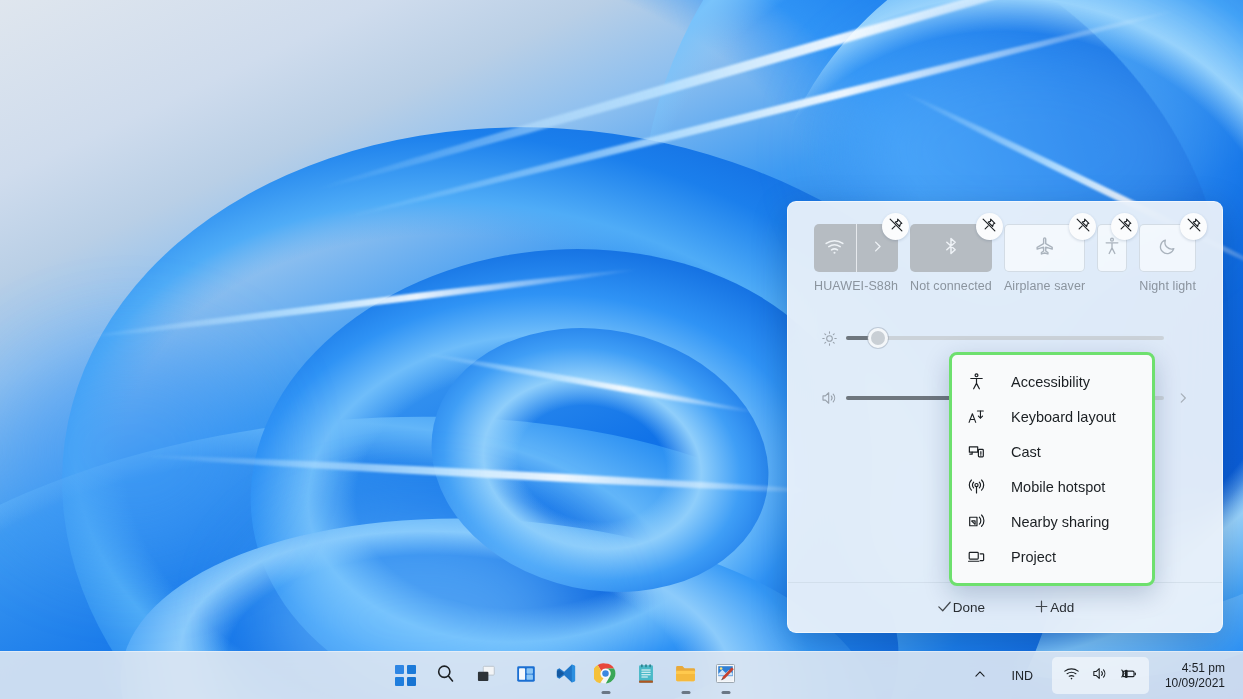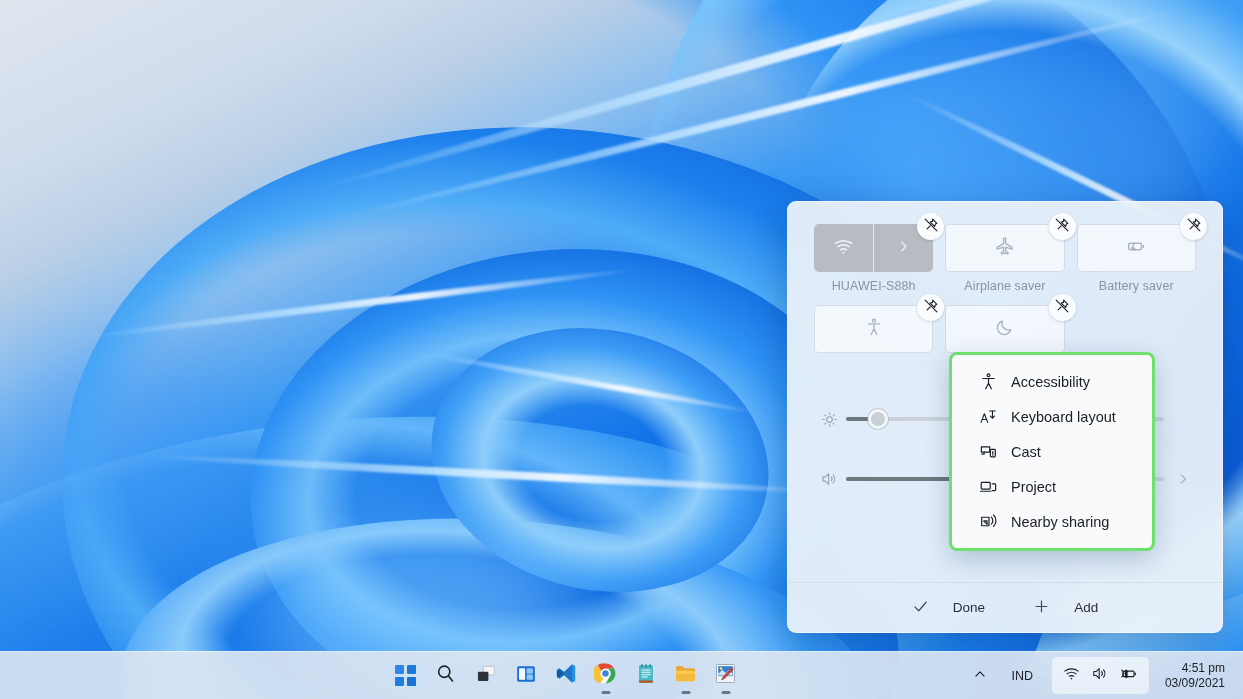--- a/index.html
+++ b/index.html
@@ -110,21 +110,21 @@
     background: rgba(238,243,250,.93);
     backdrop-filter: blur(30px);
     border: 1px solid rgba(255,255,255,.55);
     border-radius: 9px;
     box-shadow: 0 10px 34px rgba(10,40,90,.26);
     padding: 22px 26px 0 26px;
   }
 
   .tile-grid {
     display: grid;
-    grid-template-columns: repeat(3, 1fr);
+    grid-template-columns: repeat(5, 1fr);
     row-gap: 22px;
     column-gap: 20px;
     gap: 12px;
   }
 
   .tile-cell { position: relative; }
 
   .tile {
     height: 48px;
     border-radius: 5px;
@@ -237,21 +237,21 @@
     height: 50px;
     display: flex;
     align-items: center;
     justify-content: center;
     gap: 30px;
     border-top: 1px solid rgba(198,210,222,.5);
   }
   .foot-btn {
     display: flex;
     align-items: center;
-    gap: 24px;
+    gap: 0;
     font-size: 13.5px;
     color: #2b2f33;
     padding: 5px 9px;
     border-radius: 4px;
   }
   .foot-btn svg { color: #44494e; }
 
   
   #add-menu {
     position: absolute;
@@ -262,22 +262,22 @@
     border: 3px solid #6ee06e;
     border-radius: 8px;
     box-shadow: 0 8px 26px rgba(10,40,90,.22);
     padding: 9px 0 9px 0;
     z-index: 20;
   }
   .menu-item {
     display: flex;
     align-items: center;
     height: 35px;
-    padding: 0 26px;
-    gap: 13px;
+    padding: 0 14px;
+    gap: 25px;
     color: #1b1f23;
     font-size: 14.5px;
   }
   .menu-item .mi-icon {
     width: 20px;
     display: flex;
     align-items: center;
     justify-content: center;
     color: #1b1f23;
     flex: none;
@@ -420,62 +420,60 @@
           <svg width="16" height="16" viewBox="0 0 24 24" fill="none" stroke="#1e2226" stroke-width="1.7" stroke-linecap="round" stroke-linejoin="round">
             <path d="M14.5 3.2 20.8 9.5l-2.3 1.1-1.1 3.6-6.6-6.6 3.6-1.1z"></path>
             <path d="M10.8 13.2 6.2 17.8"></path>
             <path d="M3.2 3.2 20.8 20.8"></path>
           </svg>
         </span>
       </div>
       <div class="tile-label">HUAWEI-S88h</div>
     </div>
 
-
     <div class="tile-cell">
-      <div class="tile off">
+      <div class="tile on">
         <span>
-          <svg width="21" height="21" viewBox="0 0 24 24" fill="none" stroke="currentColor" stroke-width="1.6" stroke-linecap="round" stroke-linejoin="round">
-            <path d="M11 3.5c0-.8.5-1.4 1.2-1.4s1.2.6 1.2 1.4v5.3l7.4 4.1v2.1l-7.4-2.2v4.3l2.5 1.8v1.6l-3.7-1.1-3.7 1.1v-1.6l2.5-1.8v-4.3L3.6 15v-2.1L11 8.8z"></path>
+          <svg width="20" height="20" viewBox="0 0 24 24" fill="none" stroke="currentColor" stroke-width="1.8" stroke-linecap="round" stroke-linejoin="round">
+            <path d="M7 7.5 17 16.5 12 21V3l5 4.5L7 16.5"></path>
           </svg>
         </span>
       </div>
       <div class="unpin">
         <span>
           <svg width="16" height="16" viewBox="0 0 24 24" fill="none" stroke="#1e2226" stroke-width="1.7" stroke-linecap="round" stroke-linejoin="round">
             <path d="M14.5 3.2 20.8 9.5l-2.3 1.1-1.1 3.6-6.6-6.6 3.6-1.1z"></path>
             <path d="M10.8 13.2 6.2 17.8"></path>
             <path d="M3.2 3.2 20.8 20.8"></path>
           </svg>
         </span>
       </div>
-      <div class="tile-label">Airplane saver</div>
+      <div class="tile-label">Not connected</div>
     </div>
 
     <div class="tile-cell">
       <div class="tile off">
         <span>
-          <svg width="22" height="22" viewBox="0 0 24 24" fill="none" stroke="currentColor" stroke-width="1.6" stroke-linecap="round" stroke-linejoin="round">
-            <rect x="4" y="9" width="14" height="7" rx="2"></rect>
-            <path d="M20 11.4v2.2"></path>
-            <path d="M9.6 10.6 7.4 14.4h3.1l-.9 2.3"></path>
+          <svg width="21" height="21" viewBox="0 0 24 24" fill="none" stroke="currentColor" stroke-width="1.6" stroke-linecap="round" stroke-linejoin="round">
+            <path d="M11 3.5c0-.8.5-1.4 1.2-1.4s1.2.6 1.2 1.4v5.3l7.4 4.1v2.1l-7.4-2.2v4.3l2.5 1.8v1.6l-3.7-1.1-3.7 1.1v-1.6l2.5-1.8v-4.3L3.6 15v-2.1L11 8.8z"></path>
           </svg>
         </span>
       </div>
       <div class="unpin">
         <span>
           <svg width="16" height="16" viewBox="0 0 24 24" fill="none" stroke="#1e2226" stroke-width="1.7" stroke-linecap="round" stroke-linejoin="round">
             <path d="M14.5 3.2 20.8 9.5l-2.3 1.1-1.1 3.6-6.6-6.6 3.6-1.1z"></path>
             <path d="M10.8 13.2 6.2 17.8"></path>
             <path d="M3.2 3.2 20.8 20.8"></path>
           </svg>
         </span>
       </div>
-      <div class="tile-label">Battery saver</div>
-    </div>
+      <div class="tile-label">Airplane saver</div>
+    </div>
+
 
     <div class="tile-cell">
       <div class="tile off">
         <span>
           <svg width="20" height="20" viewBox="0 0 24 24" fill="none" stroke="currentColor" stroke-width="1.6" stroke-linecap="round" stroke-linejoin="round">
             <circle cx="12" cy="4.4" r="1.7"></circle>
             <path d="M5 8.2h14M12 8.2v6M12 14.2 8.6 21M12 14.2 15.4 21"></path>
           </svg>
         </span>
       </div>
@@ -598,43 +596,56 @@
         <path d="M3 6.2h10.5v6.6H3z"></path>
         <path d="M6.5 12.8v2.6H3.6"></path>
         <rect x="14.4" y="9.4" width="6.2" height="9.4" rx="1.1"></rect>
         <path d="M17.5 12.2v3.4"></path>
         <circle cx="17.5" cy="17.2" r=".7" fill="currentColor" stroke="none"></circle>
       </svg>
     </span>
     <span>Cast</span>
   </div>
 
-
   <div class="menu-item">
     <span class="mi-icon">
       <svg width="19" height="19" viewBox="0 0 24 24" fill="none" stroke="currentColor" stroke-width="1.5" stroke-linecap="round" stroke-linejoin="round">
-        <rect x="2.8" y="6.8" width="11.4" height="8.4" rx="1"></rect>
-        <path d="M2 18h13"></path>
-        <path d="M16.6 8.6h3.4a1 1 0 0 1 1 1v6.6a1 1 0 0 1-1 1h-3.4"></path>
+        <circle cx="12" cy="10.2" r="2"></circle>
+        <path d="M8.4 6.6a5 5 0 0 0 0 7.2"></path>
+        <path d="M15.6 6.6a5 5 0 0 1 0 7.2"></path>
+        <path d="M5.6 3.8a9 9 0 0 0 0 12.8"></path>
+        <path d="M18.4 3.8a9 9 0 0 1 0 12.8"></path>
+        <path d="M12 12.2v8"></path>
       </svg>
     </span>
-    <span>Project</span>
+    <span>Mobile hotspot</span>
   </div>
 
   <div class="menu-item">
     <span class="mi-icon">
       <svg width="19" height="19" viewBox="0 0 24 24" fill="none" stroke="currentColor" stroke-width="1.5" stroke-linecap="round" stroke-linejoin="round">
         <path d="M3.4 6.6h9.2v10.8H3.4z"></path>
         <path d="M6 11.6 10 15.4"></path>
         <path d="M6.4 11.2h3.8v3.8"></path>
         <path d="M15.6 6.4a6.4 6.4 0 0 1 0 9"></path>
         <path d="M18.4 3.8a10 10 0 0 1 0 14.2"></path>
       </svg>
     </span>
     <span>Nearby sharing</span>
+  </div>
+
+  <div class="menu-item">
+    <span class="mi-icon">
+      <svg width="19" height="19" viewBox="0 0 24 24" fill="none" stroke="currentColor" stroke-width="1.5" stroke-linecap="round" stroke-linejoin="round">
+        <rect x="2.8" y="6.8" width="11.4" height="8.4" rx="1"></rect>
+        <path d="M2 18h13"></path>
+        <path d="M16.6 8.6h3.4a1 1 0 0 1 1 1v6.6a1 1 0 0 1-1 1h-3.4"></path>
+      </svg>
+    </span>
+    <span>Project</span>
   </div>
 
 </div>
 
 <div id="taskbar">
 
   <div id="taskbar-apps">
 
     <div class="tb-app">
       <span class="start-logo">
@@ -777,17 +788,17 @@
           <rect x="5" y="9" width="14" height="7" rx="1.6"></rect>
           <path d="M20.6 11.4v2.2"></path>
           <path d="M9.2 9v7" stroke-width="3.4"></path>
           <path d="M3.6 7.6 6.4 12l-2.8 4.4" stroke-width="1.5"></path>
         </svg>
       </span>
     </div>
 
     <div id="tray-clock">
       <div>4:51 pm</div>
-      <div>03/09/2021</div>
+      <div>10/09/2021</div>
     </div>
   </div>
 
 </div>
 
 </body></html>

